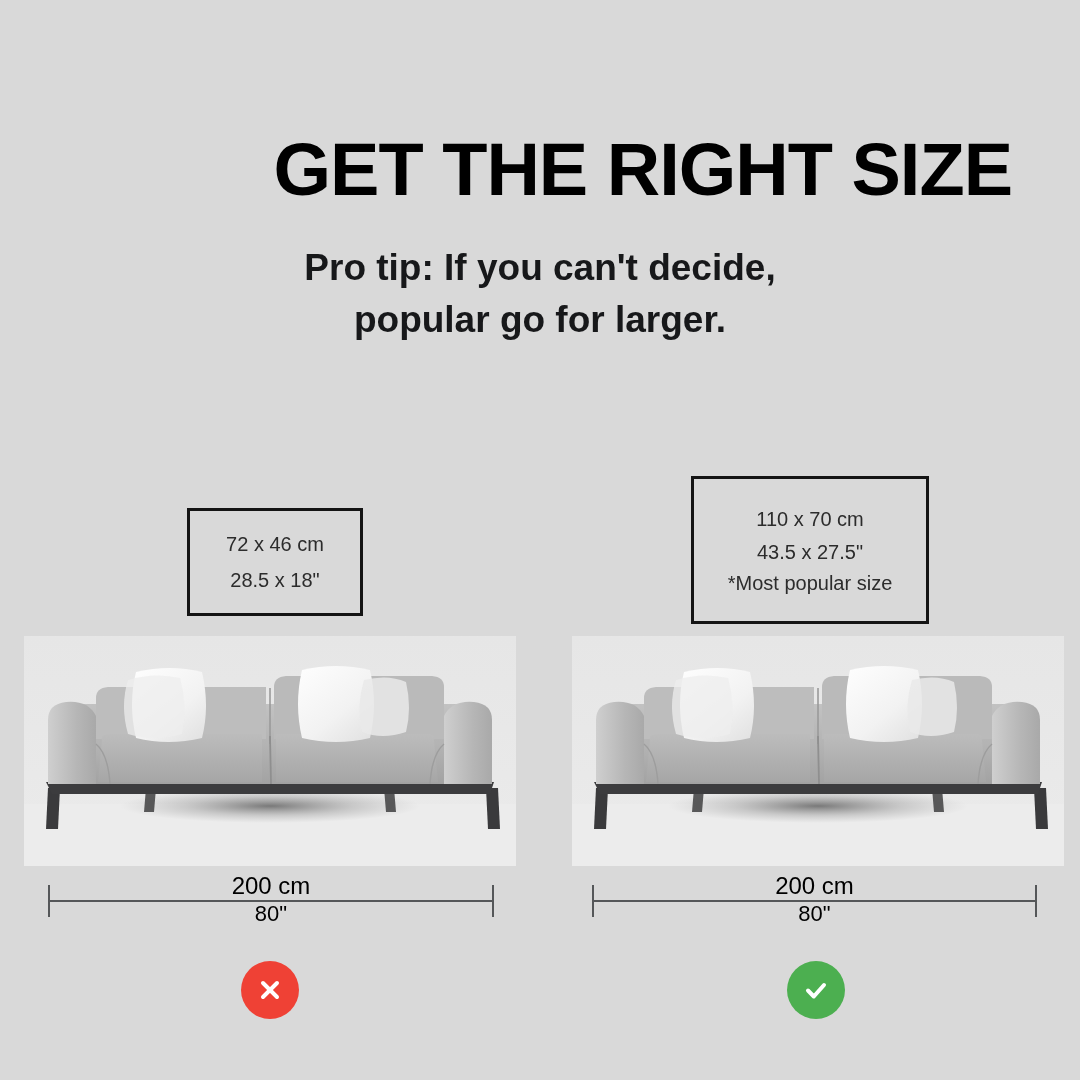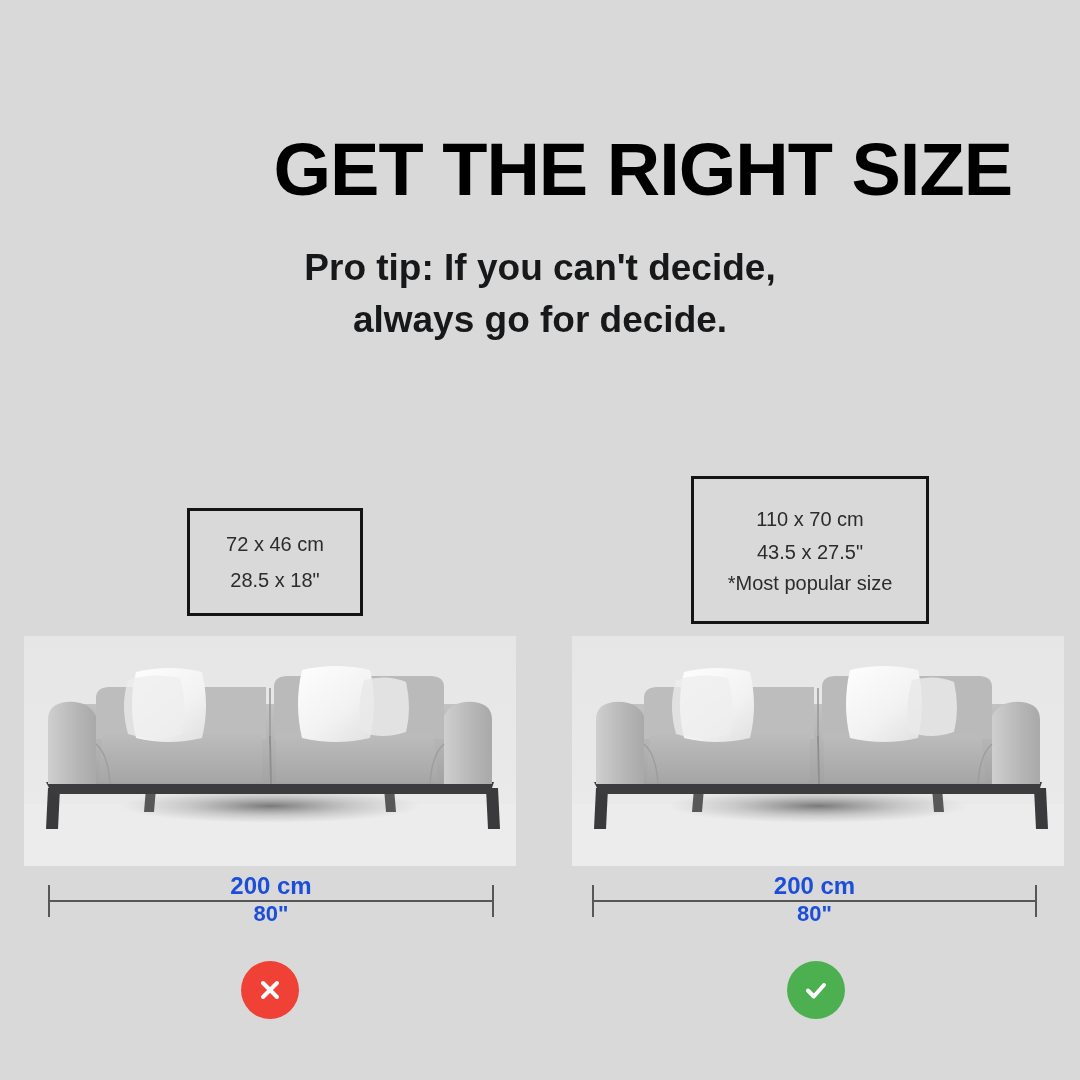--- a/index.html
+++ b/index.html
@@ -123,23 +123,22 @@
     background: #555759;
   }
   .ruler .cap-l { left: 0; }
   .ruler .cap-r { right: 0; }
   .ruler .lbl {
     position: absolute;
     left: 0;
     width: 100%;
     text-align: center;
     font-size: 24px;
-    color: #1d4ed8;
+    color: #000000;
     line-height: 26px;
-    font-weight: bold;
   }
   .ruler .lbl-cm { top: -4px; }
   .ruler .lbl-in { top: 24px; font-size: 22px; }
 
   
   .badge {
     position: absolute;
     top: 961px;
     width: 58px;
     height: 58px;
@@ -154,21 +153,21 @@
 </style>
 </head>
 <body>
 
 <div id="page">
 
   <div class="headline">GET THE RIGHT SIZE</div>
 
   <div class="subhead">
     <span class="line">Pro tip: If you can't decide,</span>
-    <span class="line">always go for decide.</span>
+    <span class="line">popular go for larger.</span>
   </div>
 
   <div class="col col-left">
 
     <div class="frame frame-small">
       <div class="frame-line">72 x 46 cm</div>
       <div class="frame-line">28.5 x 18"</div>
     </div>
 
     <div class="sofa-stage sofa-left">

